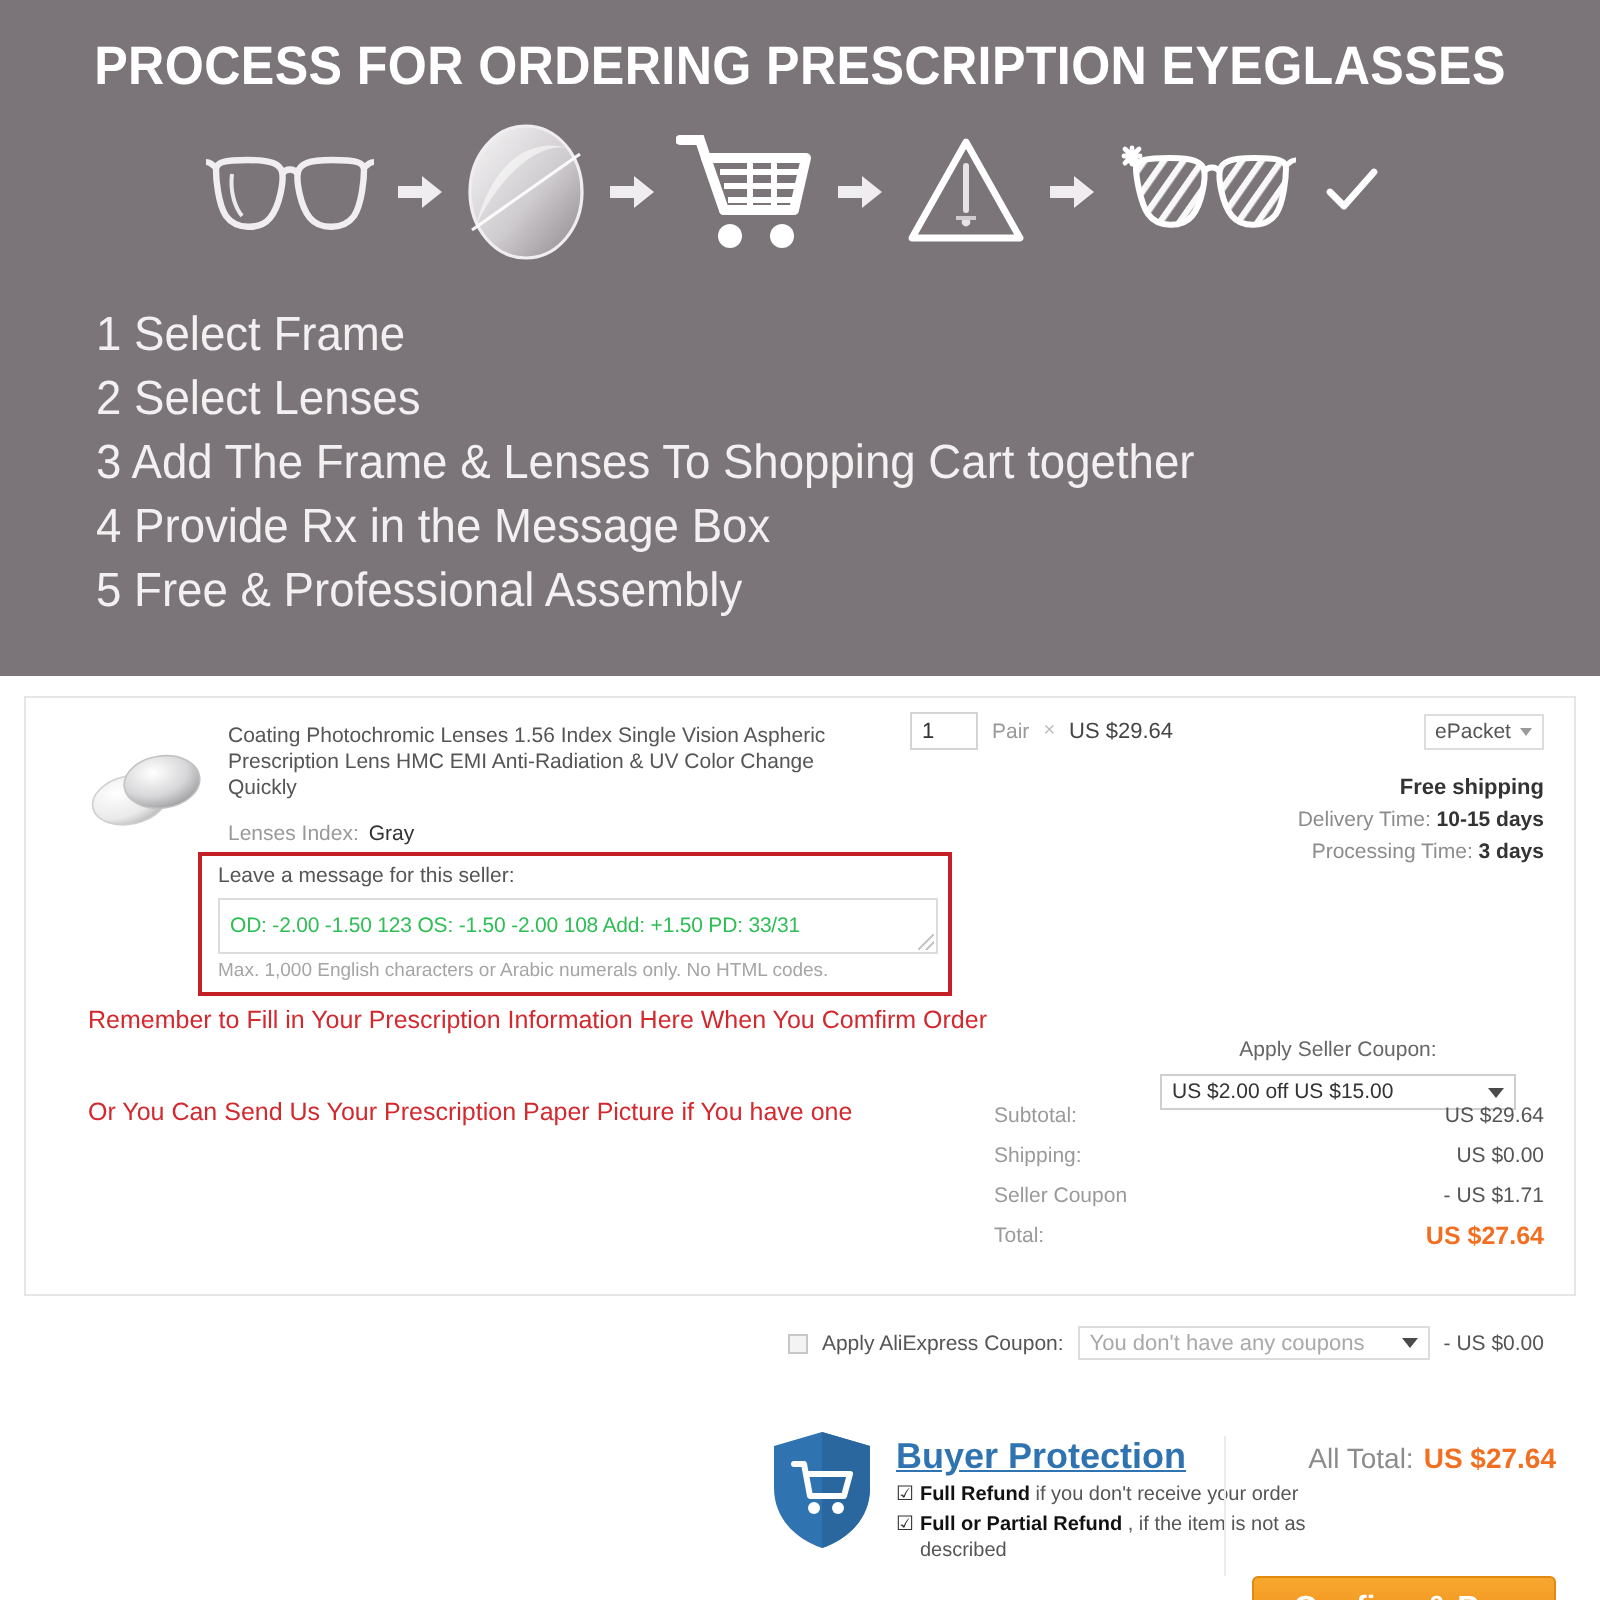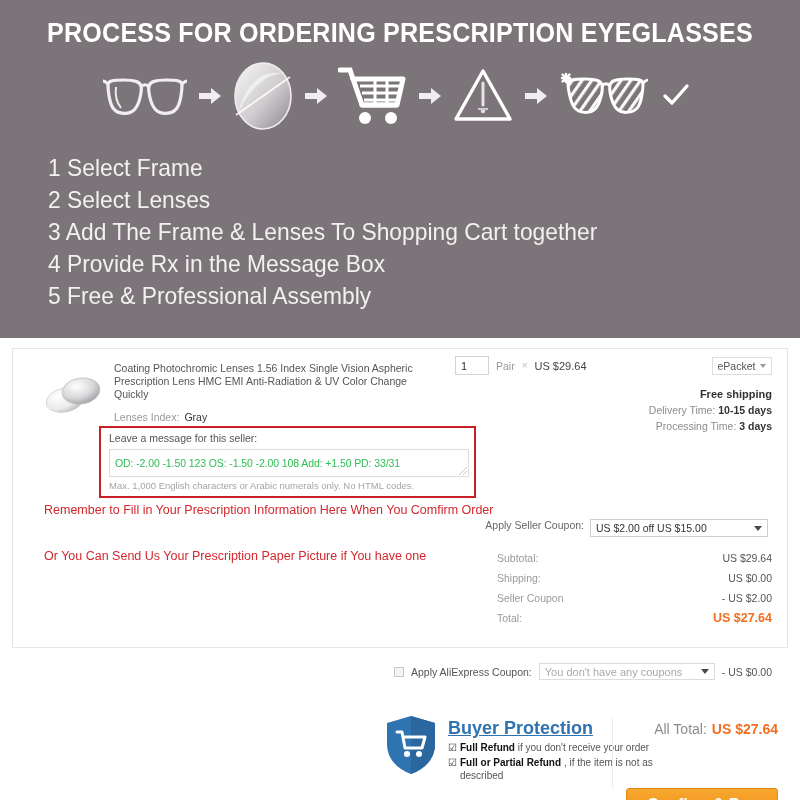--- a/index.html
+++ b/index.html
@@ -134,22 +134,22 @@
   }
   .red-note-2{
     position:absolute;left:44px;top:549px;font-size:12.5px;color:#d2282e;white-space:nowrap;
   }
   .sep-line{
     position:absolute;left:60px;top:511px;width:26px;height:1px;background:#ececec;
   }
 
   
   .coupon-row{
-    position:absolute;right:32px;top:519px;
-    display:flex;gap:6px;font-size:10.5px;color:#666;
+    position:absolute;right:42px;top:519px;
+    display:flex;align-items:center;gap:6px;font-size:10.5px;color:#666;flex-direction:column;
   }
   .coupon-select{
     width:178px;height:18px;border:1px solid #cfcfcf;background:#fff;
     display:flex;align-items:center;justify-content:space-between;
     padding:0 5px;box-sizing:border-box;font-size:10.5px;color:#333;
   }
   .caret-dark{width:0;height:0;border-left:4px solid transparent;border-right:4px solid transparent;border-top:5px solid #4a4a4a;}
 
   
   .totals{
@@ -403,21 +403,21 @@
   <div class="trow">
     <span class="lbl">Subtotal:</span>
     <span class="val">US $29.64</span>
   </div>
   <div class="trow">
     <span class="lbl">Shipping:</span>
     <span class="val">US $0.00</span>
   </div>
   <div class="trow">
     <span class="lbl">Seller Coupon</span>
-    <span class="val">- US $2.00</span>
+    <span class="val">- US $1.71</span>
   </div>
   <div class="trow total">
     <span class="lbl">Total:</span>
     <span class="val">US $27.64</span>
   </div>
 </div>
 
 <div class="ali-row">
   <span class="ali-check"></span>
   <span>Apply AliExpress Coupon:</span>

